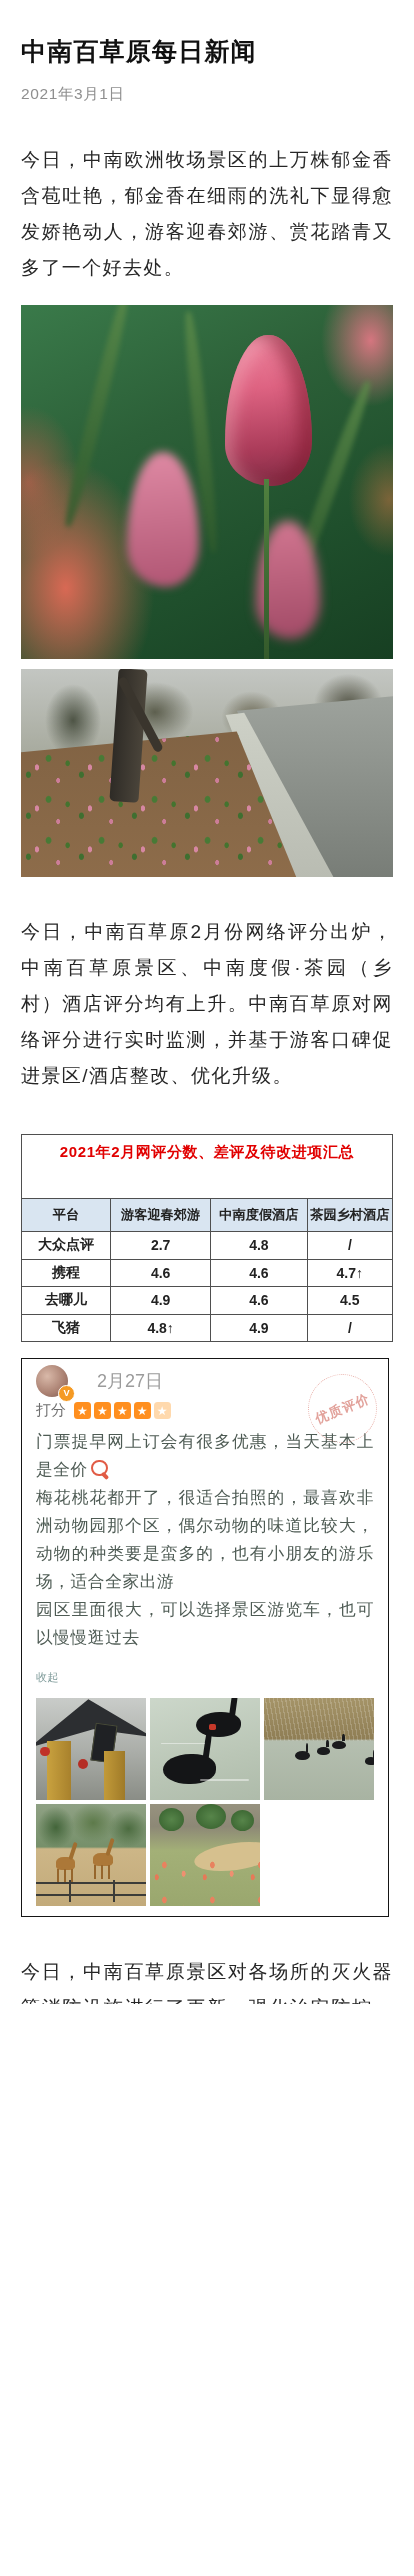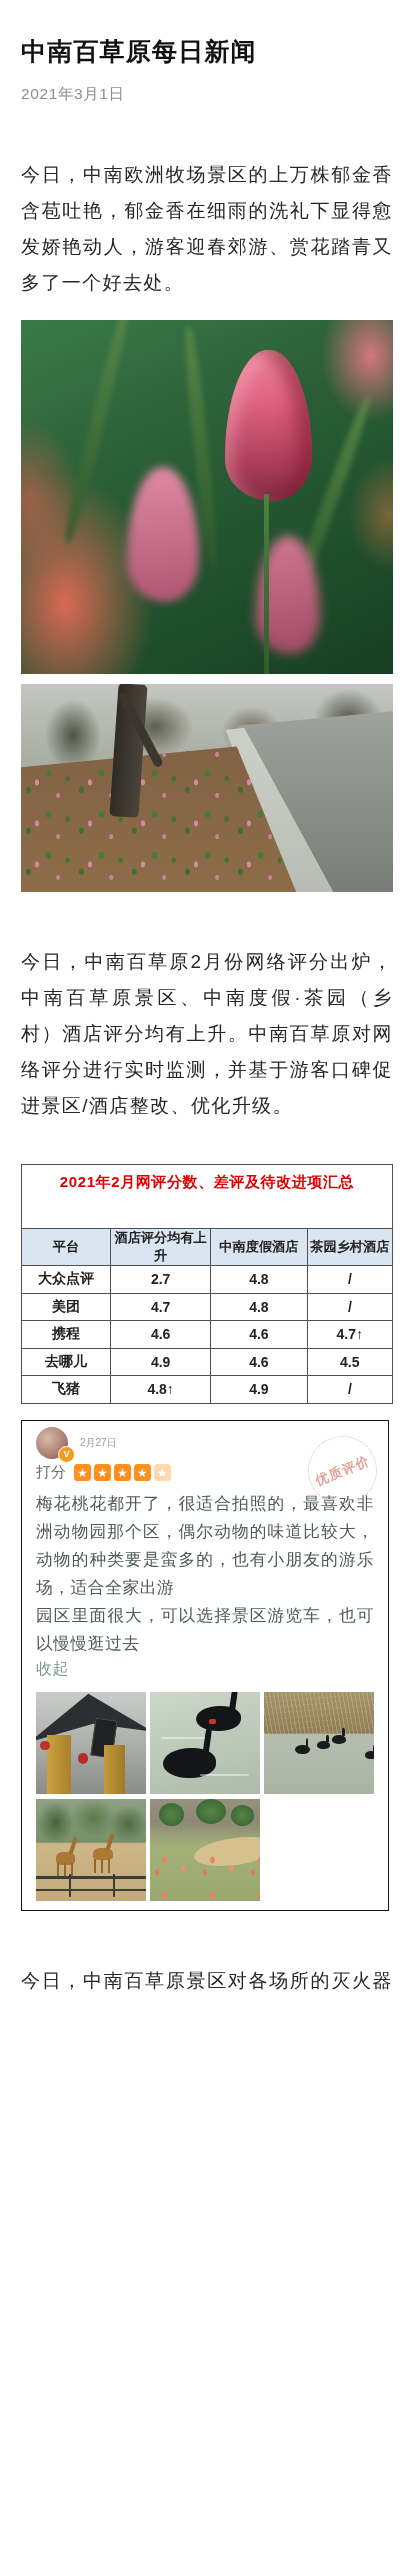--- a/index.html
+++ b/index.html
@@ -3,21 +3,21 @@
 <meta charset="utf-8">
 <style>
   html,body{margin:0;padding:0;background:#fff;}
   .page{width:414px;height:2004px;overflow:hidden;background:#fff;position:relative;
         font-family:"Liberation Sans","DejaVu Sans",sans-serif;color:#2a2a2a;}
   .inner{padding:0 21px;}
 
   
   .title{margin-top:36px;font-size:25px;line-height:31px;font-weight:bold;color:#111;letter-spacing:1.2px;}
   .date{margin-top:11.5px;font-size:15.5px;color:#8f8f8f;letter-spacing:0.6px;}
-  .para{margin-top:52px;font-size:19px;line-height:36px;color:#262626;letter-spacing:1.4px;
+  .para{margin-top:37px;font-size:19px;line-height:36px;color:#262626;letter-spacing:1.4px;
         text-align:justify;word-break:break-all;}
 
   
   .photo{position:relative;width:372px;overflow:hidden;background:#ccc;}
   .photo *{position:absolute;}
 
   
   .photo-tulip{margin-top:17px;height:354px;
     background:
       radial-gradient(127px 184px at 12% 80%, rgba(226,106,86,.95), rgba(226,106,86,0) 70%),
@@ -83,39 +83,39 @@
   
   .card{margin-top:16px;width:368px;border:1.7px solid #151515;background:#fff;position:relative;
         padding:4.6px 14px 9.2px 14px;box-sizing:border-box;}
   .card-head{display:flex;align-items:center;height:35px;position:relative;}
   .avatar{width:32px;height:32px;border-radius:50%;
       background:radial-gradient(circle at 35% 35%, #d9b9a9, #a97f70 60%, #77564e);
       filter:blur(0.6px);position:relative;flex:0 0 auto;}
   .vbadge{position:absolute;left:22px;top:19.6px;width:15px;height:15px;border-radius:50%;
       background:#f59a23;border:1.7px solid #fff;color:#fff;font-size:9.2px;font-weight:bold;
       text-align:center;line-height:15px;}
-  .rev-date{margin-left:12px;font-size:10px;color:#9b9b9b;}
+  .rev-date{margin-left:29px;font-size:18px;color:#9b9b9b;}
   .score-row{display:flex;align-items:center;margin-top:2.3px;}
   .score-label{font-size:15px;color:#6f6f6f;margin-right:8px;}
   .star{display:inline-block;width:17px;height:17px;border-radius:3.5px;margin-right:2.9px;
       color:#fff;font-size:12px;line-height:18px;text-align:center;}
   .star.filled{background:#ff8f1f;}
   .star.empty{background:#ffd9ad;}
   .stamp{position:absolute;right:11.5px;top:15px;width:67px;height:67px;border:1.7px dotted #e5a39b;
       border-radius:50%;transform:rotate(-22deg);color:#dd928a;display:flex;align-items:center;
       justify-content:center;font-size:13.2px;font-weight:bold;letter-spacing:1.2px;opacity:.85;
       text-align:center;line-height:17px;}
   .rev-text{margin-top:8px;font-size:16.7px;line-height:28px;color:#4e5b54;letter-spacing:0.6px;
       text-align:justify;word-break:break-all;}
   .rev-text p{margin:0;}
   .mag{display:inline-block;position:relative;width:12.7px;height:12.7px;border:2.9px solid #e15b45;
       border-radius:50%;vertical-align:-1.2px;margin-left:3.5px;}
   .mag::after{content:"";position:absolute;left:9.2px;top:10.4px;width:3.5px;height:8px;background:#e15b45;
       transform:rotate(-45deg);border-radius:1.7px;}
-  .collapse{margin-top:1px;font-size:16px;color:#7e9a99;letter-spacing:0.6px;}
+  .collapse{margin-top:18px;font-size:11px;color:#7e9a99;letter-spacing:0.6px;}
   .grid{margin-top:12.7px;display:grid;grid-template-columns:repeat(3,1fr);gap:4.6px;}
   .thumb{position:relative;height:102px;overflow:hidden;background:#bbb;}
   .thumb *{position:absolute;}
 
   
   .th-entrance{background:linear-gradient(#c9ccc9,#a9aca7 55%,#8a8d86);}
   .ent-roof{left:-6%;top:0;width:112%;height:70%;clip-path:polygon(0 70%, 48% 2%, 100% 55%, 52% 44%);
       background:#2c2e31;}
   .ent-sign{left:52%;top:26%;width:19.6px;height:36px;background:#1f2124;transform:rotate(8deg);
       border:1.2px solid #4a4d3a;}
@@ -268,33 +268,27 @@
           <col class="c2">
           <col class="c3">
           <col class="c4">
         </colgroup>
       <tbody>
           <tr class="t-title">
             <td colspan="4">2021年2月网评分数、差评及待改进项汇总</td>
           </tr>
       <tr class="t-head">
         <th>平台</th>
-        <th>酒店评分均有上升</th>
+        <th>游客迎春郊游</th>
         <th>中南度假酒店</th>
         <th>茶园乡村酒店</th>
       </tr>
       <tr class="t-row">
         <td>大众点评</td>
         <td>2.7</td>
-        <td>4.8</td>
-        <td>/</td>
-      </tr>
-      <tr class="t-row">
-        <td>美团</td>
-        <td>4.7</td>
         <td>4.8</td>
         <td>/</td>
       </tr>
       <tr class="t-row">
         <td>携程</td>
         <td>4.6</td>
         <td>4.6</td>
         <td class="red">4.7↑</td>
       </tr>
       <tr class="t-row">
@@ -318,20 +312,21 @@
           <div class="vbadge">V</div>
         </div>
         <div class="rev-date">2月27日</div>
       </div>
       <div class="score-row">
         <span class="score-label">打分</span>
         <span><span class="star filled">★</span><span class="star filled">★</span><span class="star filled">★</span><span class="star filled">★</span><span class="star empty">★</span></span>
       </div>
       <div class="stamp">优质评价</div>
       <div class="rev-text">
+        <p><span>门票提早网上订会有很多优惠，当天基本上是全价</span><span class="mag"></span></p>
         <p>梅花桃花都开了，很适合拍照的，最喜欢非洲动物园那个区，偶尔动物的味道比较大，动物的种类要是蛮多的，也有小朋友的游乐场，适合全家出游</p>
         <p>园区里面很大，可以选择景区游览车，也可以慢慢逛过去</p>
       </div>
       <div class="collapse">收起</div>
 
       <div class="grid">
         <div class="thumb th-entrance">
           <div class="ent-roof"></div>
           <div class="ent-sign"></div>
           <div class="ent-pillar1"></div>

